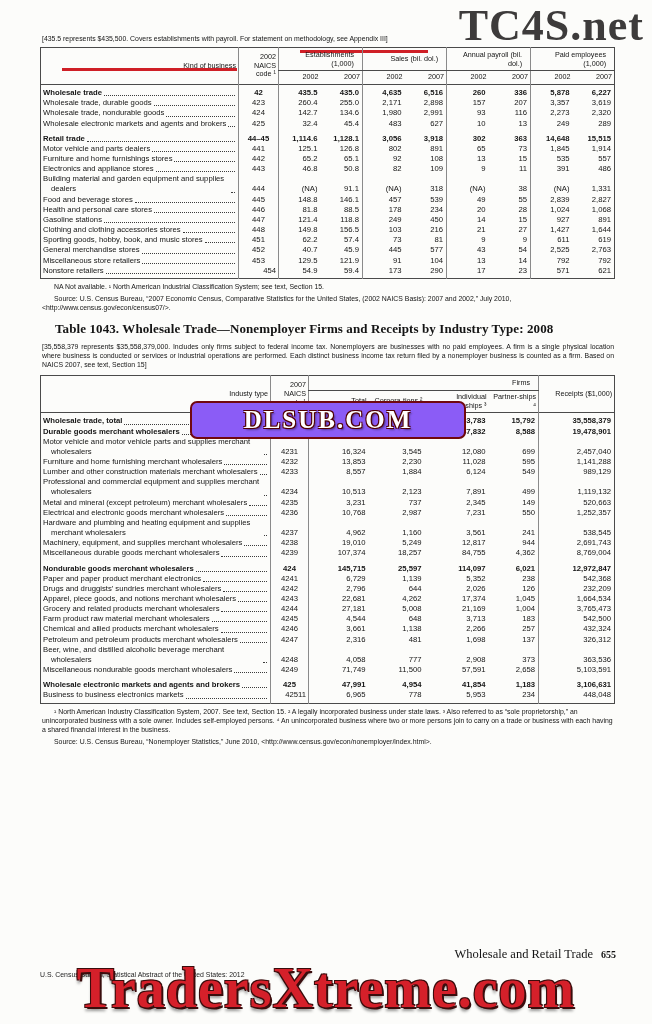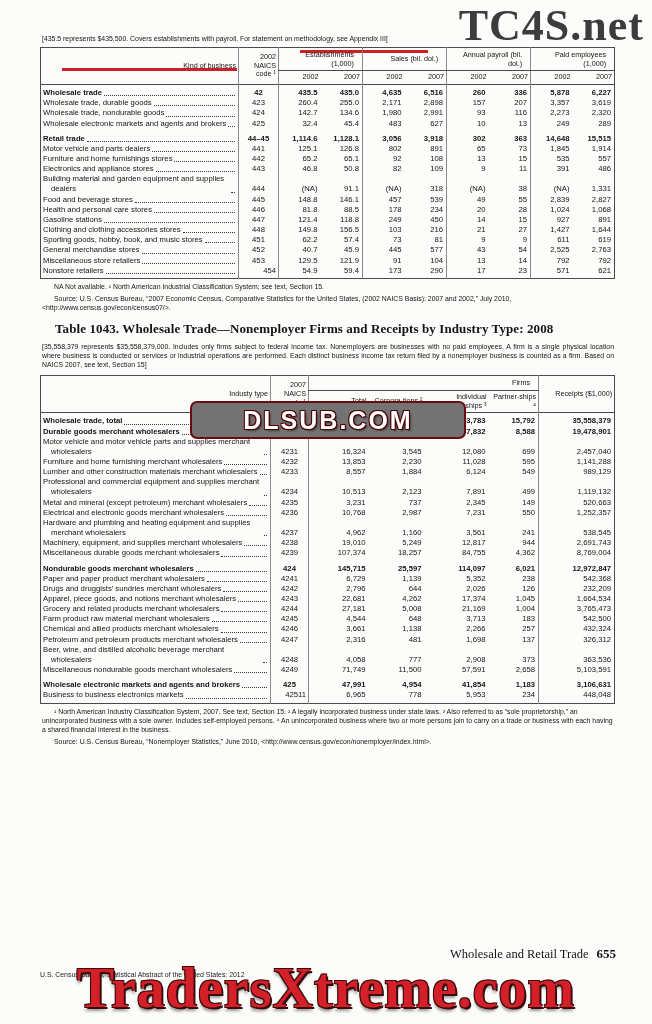--- a/index.html
+++ b/index.html
@@ -31,29 +31,29 @@
   .t1043 td:nth-child(2),.t1043 td:nth-child(3),.t1043 td:nth-child(7){border-left:1px solid #8a8a8a;}
   .lw{display:flex;align-items:flex-end;}
   .lt{padding-left:8px;text-indent:-8px;}
   .dots{flex:1 1 4px;border-bottom:1px dotted #3c3c3c;margin:0 1px 2px 2px;min-width:3px;}
   .t1043wrap{position:relative;}
 
   
   .wm-top{position:absolute;top:0px;right:8px;font-family:"Liberation Serif","DejaVu Serif",serif;font-weight:bold;font-size:44px;color:#2d2b2b;letter-spacing:1px;opacity:.92;}
   .red-mark1{position:absolute;left:300px;top:50px;width:128px;height:3px;background:#cf1f26;}
   .red-mark2{position:absolute;left:62px;top:68px;width:175px;height:3px;background:#cf1f26;}
-  .wm-mid{position:absolute;top:26px;left:150px;width:272px;height:34px;background:#737373;border:2px solid #70080f;border-radius:7px;display:flex;align-items:center;justify-content:center;
+  .wm-mid{position:absolute;top:26px;left:150px;width:272px;height:34px;background:#8b5cf6;border:2px solid #70080f;border-radius:7px;display:flex;align-items:center;justify-content:center;
     color:#fff;font-weight:bold;font-size:25px;letter-spacing:2px;
-    text-shadow:1px 1px 0 #500000,-1px -1px 0 #500000,1px -1px 0 #500000,-1px 1px 0 #500000,2px 2px 2px rgba(0,0,0,.45);}
+    text-shadow:1px 1px 0 #500000,-1px -1px 0 #500000,1px -1px 0 #500000,-1px 1px 0 #500000,2px 2px 2px rgba(0,0,0,.45);font-family:Liberation Serif, serif;}
   .wm-bottom{position:absolute;bottom:4px;left:50%;transform:translateX(-50%);white-space:nowrap;
     font-family:"Liberation Serif","DejaVu Serif",serif;font-weight:bold;font-size:56px;letter-spacing:1px;color:#d5202a;
     text-shadow:2px 2px 0 #3a0d0d,-1px -1px 0 #3a0d0d,1px -1px 0 #3a0d0d,-1px 1px 0 #3a0d0d,0 4px 3px rgba(0,0,0,.4);}
 
   .footer-right{position:absolute;right:36px;bottom:62px;font-family:"Liberation Serif","DejaVu Serif",serif;font-size:12.5px;}
-  .footer-right b{margin-left:8px;font-size:13px;margin-top:36px;}
+  .footer-right b{margin-left:8px;font-size:10px;margin-top:36px;}
   .footer-left{position:absolute;left:40px;bottom:46px;font-size:6.9px;color:#222;}
 </style>
 </head>
 <body>
 
 <div class="page">
   <div class="wm-top">TC4S.net</div>
   <div class="red-mark1"></div>
   <div class="red-mark2"></div>
 
@@ -585,21 +585,21 @@
               <td class="code">424</td>
               <td class="num">145,715</td>
               <td class="num">25,597</td>
               <td class="num">114,097</td>
               <td class="num">6,021</td>
               <td class="num">12,972,847</td>
             </tr>
             <tr>
               <td class="lbl">
                 <div class="lw">
-                  <span class="lt">Paper and paper product merchant wholesalers</span>
+                  <span class="lt">Paper and paper product merchant electronics</span>
                   <span class="dots"></span>
                 </div>
               </td>
               <td class="code">4241</td>
               <td class="num">6,729</td>
               <td class="num">1,139</td>
               <td class="num">5,352</td>
               <td class="num">238</td>
               <td class="num">542,368</td>
             </tr>

